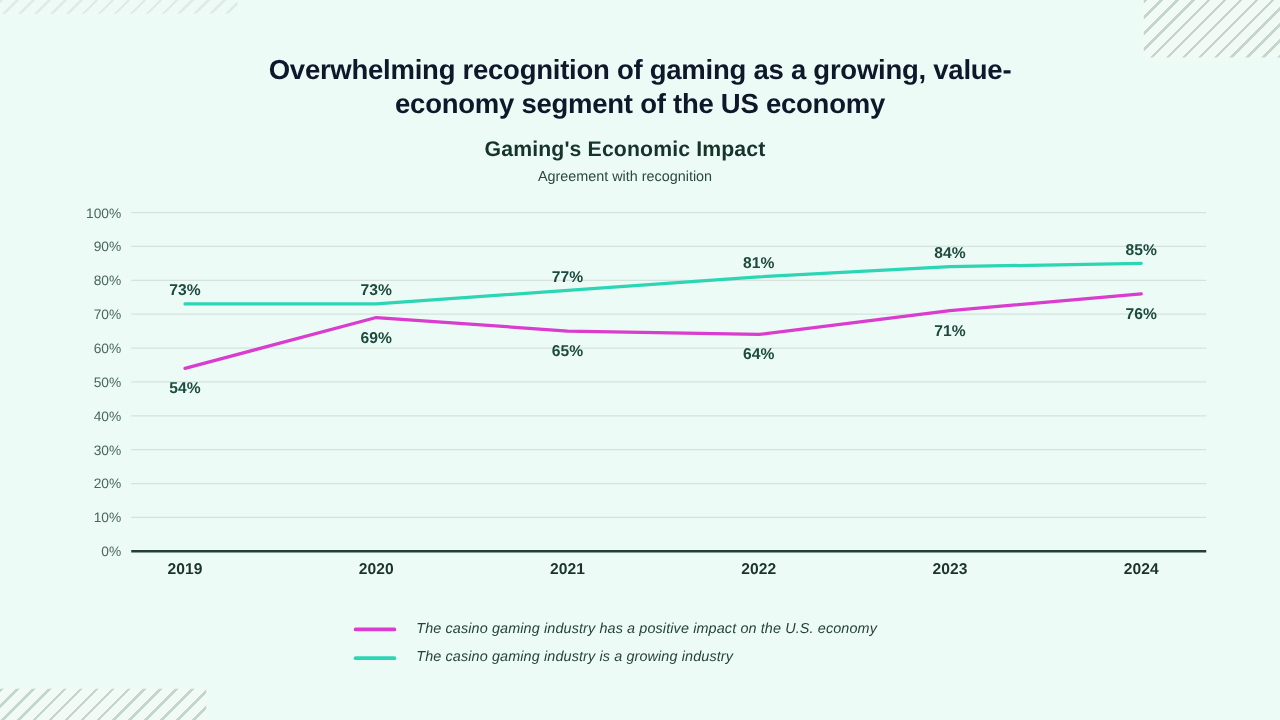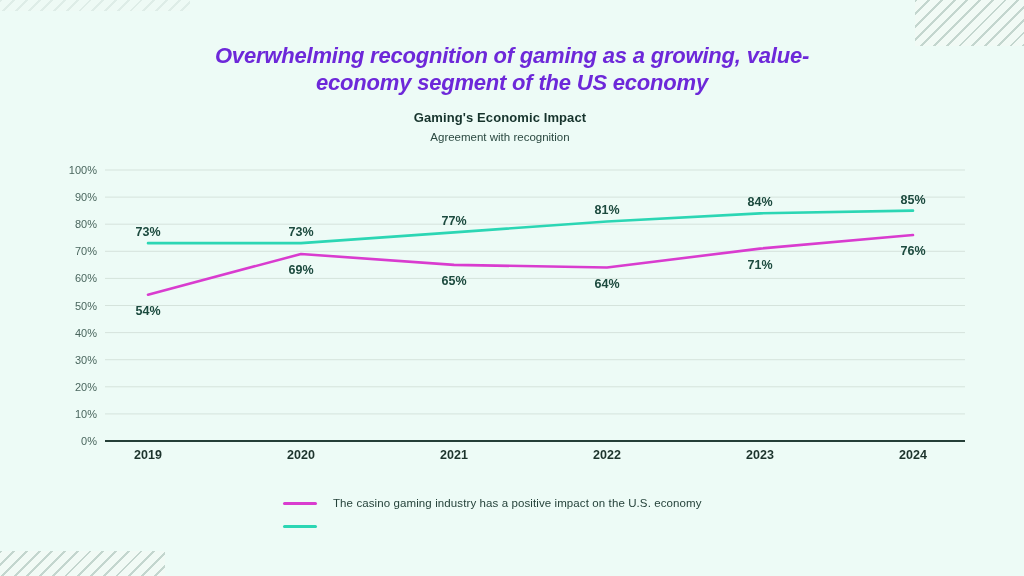--- a/index.html
+++ b/index.html
@@ -22,42 +22,42 @@
     background-color:#f1faf5;
   }
   .stripes.top-right{right:0;top:0;width:109px;height:46px;}
   .stripes.bottom-left{left:0;bottom:0;width:165px;height:25px;}
   .stripes.top-left{left:0;top:0;width:190px;height:11px;opacity:.35;}
 
   .main-title{
     position:absolute;top:42px;left:0;width:1024px;
     text-align:center;
     font-size:22px;font-weight:700;line-height:27px;
-    color:#6d28d9;letter-spacing:-0.2px;font-style:italic;
+    color:#0f172a;letter-spacing:-0.2px;
   }
   .chart-header{
     position:absolute;top:110px;left:0;width:1000px;
     text-align:center;color:#16332c;
   }
-  .chart-title{font-size:13px;font-weight:700;letter-spacing:0.1px;}
+  .chart-title{font-size:17px;font-weight:700;letter-spacing:0.1px;}
   .chart-subtitle{font-size:11.5px;font-weight:400;color:#2c4a42;margin-top:6px;}
 
   svg.chart{position:absolute;left:0;top:0;width:1024px;height:576px;}
   svg.chart text{font-family:"Liberation Sans", sans-serif;}
   svg.chart .ytick{font-size:11px;fill:#4a665e;}
   svg.chart .xtick{font-size:12.5px;font-weight:700;fill:#1c332c;}
   svg.chart .dlabel{font-size:12.5px;font-weight:700;fill:#1c4a3e;}
 
   .legend{
     position:absolute;left:283px;top:496px;
     display:flex;flex-direction:column;gap:9px;
   }
   .legend-row{display:flex;align-items:center;height:14px;}
   .legend-swatch{width:34px;height:3px;border-radius:2px;flex:0 0 auto;}
-  .legend-label{margin-left:16px;font-size:11.5px;color:#25423a;letter-spacing:0.1px;}
+  .legend-label{margin-left:16px;font-size:11.5px;color:#25423a;letter-spacing:0.1px;font-style:italic;}
 </style>
 </head>
 <body>
 
 <div class="canvas">
 
   <div class="stripes top-left"></div>
   <div class="stripes top-right"></div>
   <div class="stripes bottom-left"></div>
 
@@ -116,16 +116,17 @@
       <text x="913" y="203.65" text-anchor="middle" class="dlabel">85%</text>
     </svg>
 
   <div class="legend">
     <div class="legend-row">
       <span class="legend-swatch" id="swatch-0" style="background: rgb(217, 60, 207);"></span>
       <span class="legend-label">The casino gaming industry has a positive impact on the U.S. economy</span>
     </div>
     <div class="legend-row">
       <span class="legend-swatch" id="swatch-1" style="background: rgb(44, 214, 180);"></span>
+      <span class="legend-label">The casino gaming industry is a growing industry</span>
     </div>
   </div>
 
 </div>
 
 </body></html>

